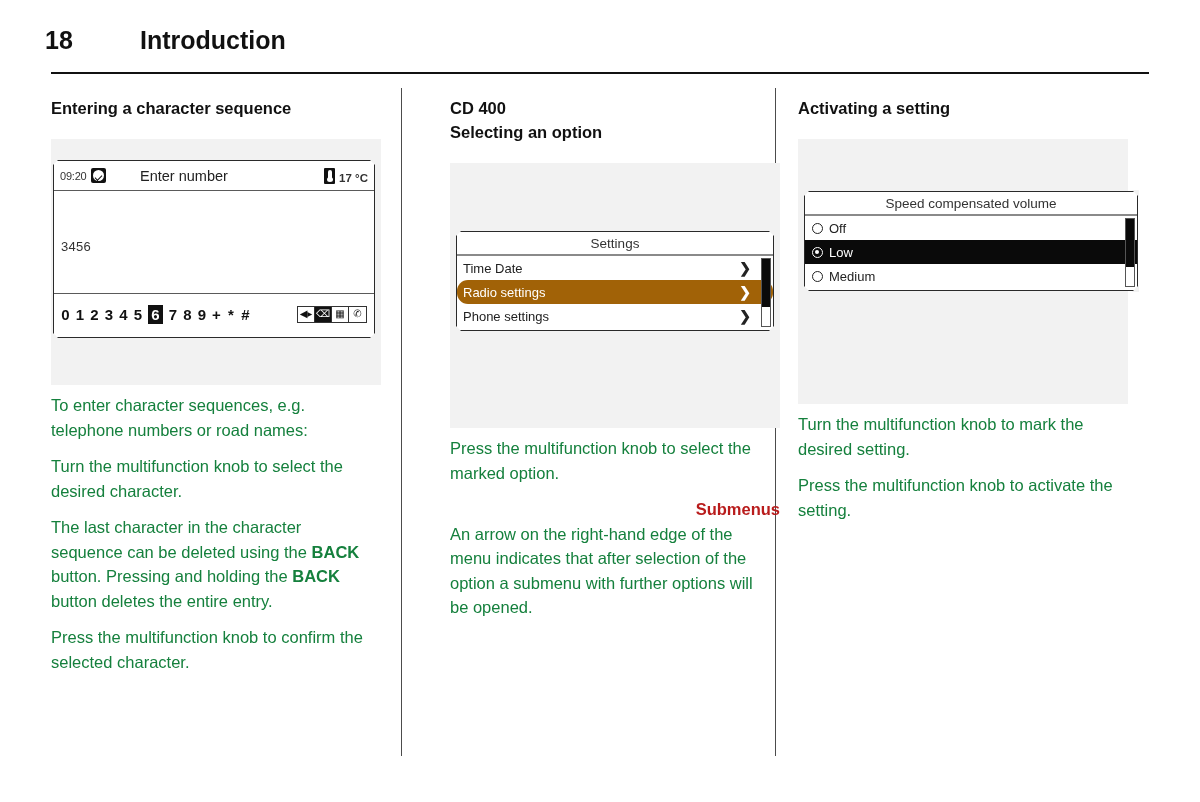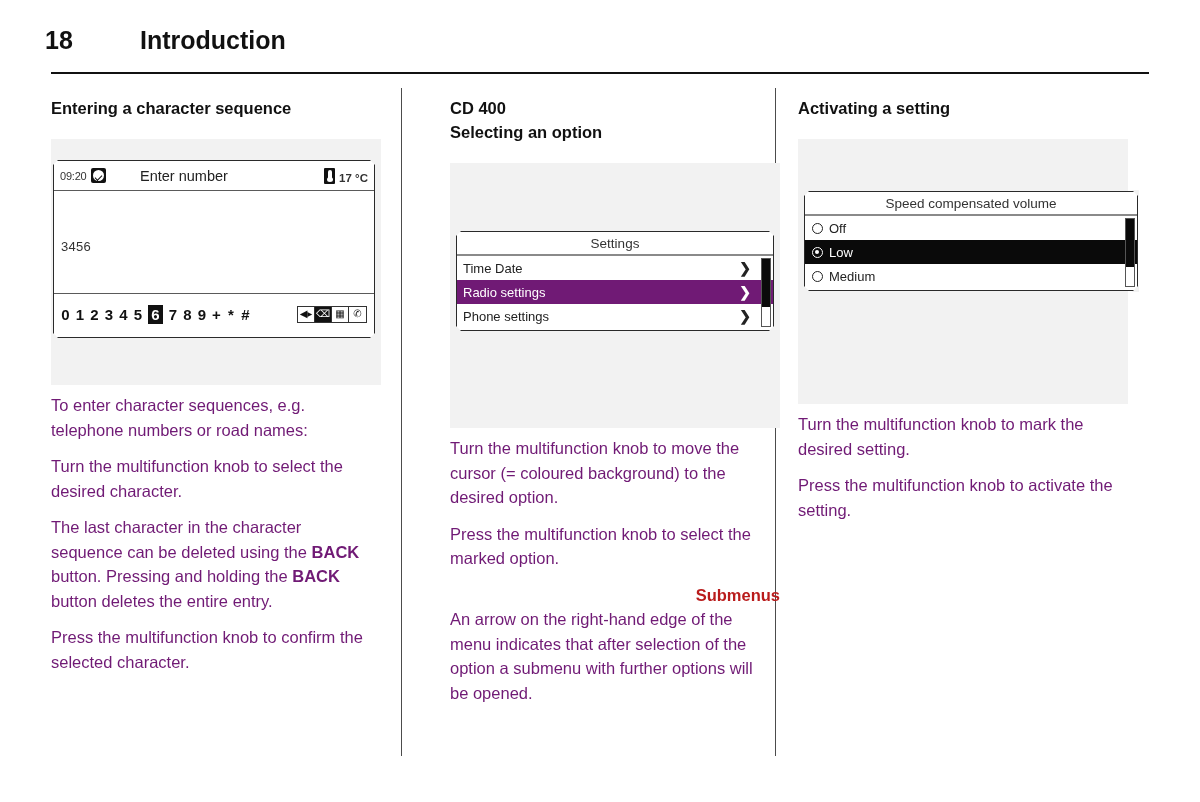--- a/index.html
+++ b/index.html
@@ -293,22 +293,23 @@
     position: relative;
     height: 24px;
     display: flex;
     align-items: center;
     padding: 0 24px 0 6px;
     font-size: 13px;
     color: #222;
     box-sizing: border-box;
   }
   .menu-item.active {
-    background: #701a75;
+    background: #a16207;
     color: #ffffff;
+    border-radius: 11px;
   }
   .menu-item .arrow {
     position: absolute;
     right: 22px;
     top: 50%;
     transform: translateY(-50%);
     font-size: 14px;
     font-weight: bold;
     line-height: 1;
   }
@@ -369,21 +370,21 @@
     width: 4px; height: 4px;
     border-radius: 50%;
     background: currentColor;
   }
 
   
   .body-copy { margin-top: 8px; }
   .para {
     font-size: 16.5px;
     line-height: 24.5px;
-    color: #701a75;
+    color: #15803d;
     margin: 0 0 12px 0;
     max-width: 325px;
   }
   .para:last-child { margin-bottom: 0; }
   .para b { font-weight: bold; }
   .sub-heading {
     font-size: 16.5px;
     font-weight: bold;
     line-height: 24.5px;
     color: #b91c1c;
@@ -499,21 +500,20 @@
             <span class="arrow">❯</span>
           </div>
           <div class="scrollbar-track">
             <div class="scrollbar-thumb" style="height:72%"></div>
           </div>
         </div>
       </div>
     </div>
 
     <div class="body-copy">
-      <p class="para">Turn the multifunction knob to move the cursor (= coloured background) to the desired option.</p>
       <p class="para">Press the multifunction knob to select the marked option.</p>
       <h3 class="sub-heading">Submenus</h3>
       <p class="para">An arrow on the right-hand edge of the menu indicates that after selection of the option a submenu with further options will be opened.</p>
     </div>
   </div>
 
   <div class="column c3">
     <h2 class="sec-heading">Activating a setting</h2>
 
     <div class="figure-plate fig3">

